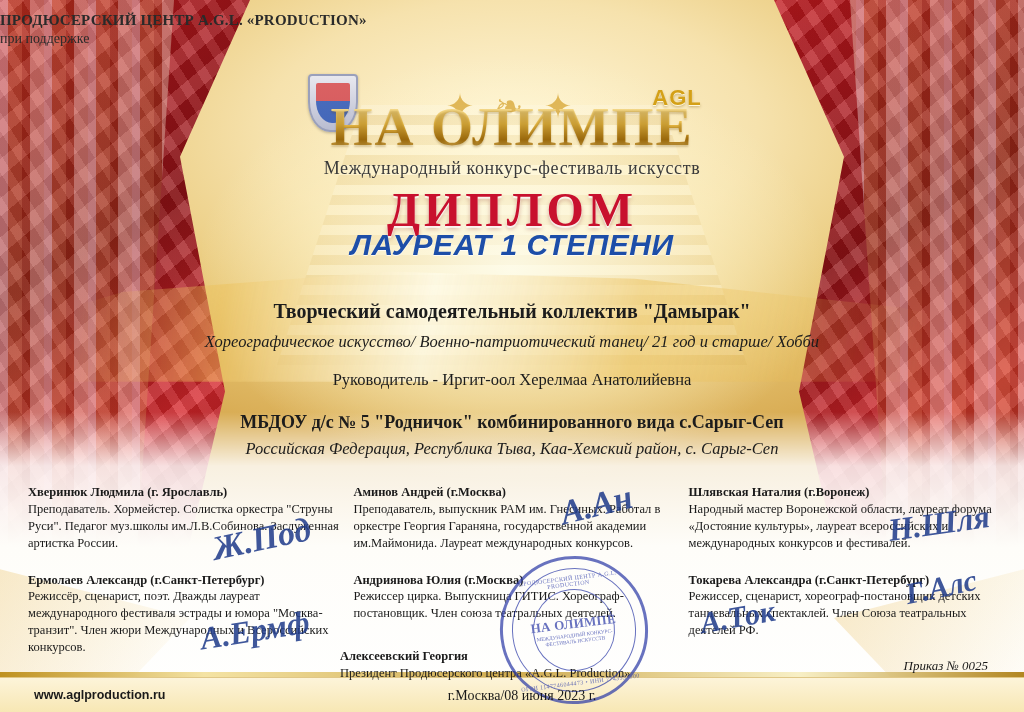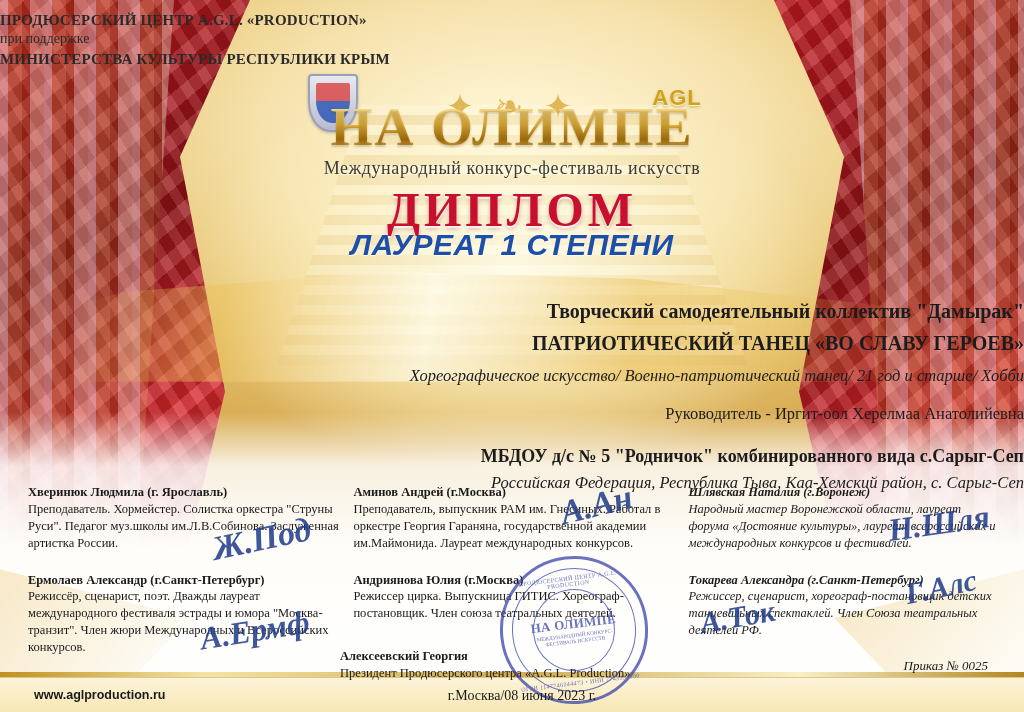--- a/index.html
+++ b/index.html
@@ -179,38 +179,38 @@
     font-family: "Liberation Sans", sans-serif;
     font-weight: 700; font-style: italic;
     font-size: 30px;
     color: #1d4ea8;
     letter-spacing: .5px;
     text-shadow: 0 1px 0 rgba(255,255,255,.75);
   }
 
   .body-block {
     position: absolute; top: 300px; left: 0; right: 0;
-    text-align: right; color: #1c1c1c;
+    text-align: center; color: #1c1c1c;
   }
   .b-collective { font-size: 20px; font-weight: 700; margin-bottom: 9px; }
   .b-piece { font-size: 20px; font-weight: 700; margin-bottom: 11px; }
   .b-nomination { font-size: 16.5px; font-style: italic; margin-bottom: 18px; }
   .b-leader { font-size: 16.5px; margin-bottom: 22px; }
   .b-org { font-size: 18px; font-weight: 700; margin-bottom: 6px; }
   .b-region { font-size: 16.5px; font-style: italic; }
 
   
   .jury {
     position: absolute; top: 484px; left: 28px; right: 24px;
     display: flex; gap: 12px;
     color: #1a1a1a;
   }
   .jury-col { width: 320px; }
   .jury-col.col2 { width: 330px; }
-  .jury-col.col3 { width: 318px; font-style: italic; }
+  .jury-col.col3 { width: 318px; }
   .jury-entry { margin-bottom: 20px; }
   .jury-name { font-size: 12.5px; font-weight: 700; line-height: 1.35; }
   .jury-desc { font-size: 12.5px; line-height: 1.35; }
 
   .president-block {
     position: absolute; top: 648px; left: 340px; width: 360px;
     font-size: 12.5px; line-height: 1.35; color: #1a1a1a;
   }
   .president-block .pname { font-weight: 700; }
 
@@ -303,37 +303,35 @@
   <div class="corner-ribbon-l"></div>
   <div class="corner-ribbon-r"></div>
   <div class="bg-bottom-gold-bar"></div>
   <div class="bg-bottom-strip"></div>
 
   <div class="content">
 
     <div class="org-block">
       <div class="org-line1">ПРОДЮСЕРСКИЙ ЦЕНТР A.G.L. «PRODUCTION»</div>
       <div class="org-line2">при поддержке</div>
-      <div class="org-line3">МИНИСТЕРСТВА КУЛЬТУРЫ РЕСПУБЛИКИ КРЫМ</div>
     </div>
 
     <div class="crest">
       <div class="crest-inner"></div>
     </div>
     <div class="agl-logo">AGL</div>
 
     <div class="title-deco">✦ ❧ ✦</div>
     <div class="title-main">НА ОЛИМПЕ</div>
     <div class="title-sub">Международный конкурс-фестиваль  искусств</div>
     <div class="title-diploma">ДИПЛОМ</div>
     <div class="title-award">ЛАУРЕАТ 1 СТЕПЕНИ</div>
 
     <div class="body-block">
       <div class="b-collective">Творческий самодеятельный коллектив "Дамырак"</div>
-      <div class="b-piece">ПАТРИОТИЧЕСКИЙ ТАНЕЦ «ВО СЛАВУ ГЕРОЕВ»</div>
       <div class="b-nomination">Хореографическое искусство/ Военно-патриотический танец/ 21 год и старше/ Хобби</div>
       <div class="b-leader">Руководитель - Иргит-оол Херелмаа Анатолийевна</div>
       <div class="b-org">МБДОУ д/с № 5 "Родничок" комбинированного вида с.Сарыг-Сеп</div>
       <div class="b-region">Российская Федерация, Республика Тыва, Каа-Хемский район, с. Сарыг-Сеп</div>
     </div>
 
     <div class="jury">
       <div class="jury-col col1">
         <div class="jury-entry">
           <div class="jury-name">Хверинюк Людмила (г. Ярославль)</div>

